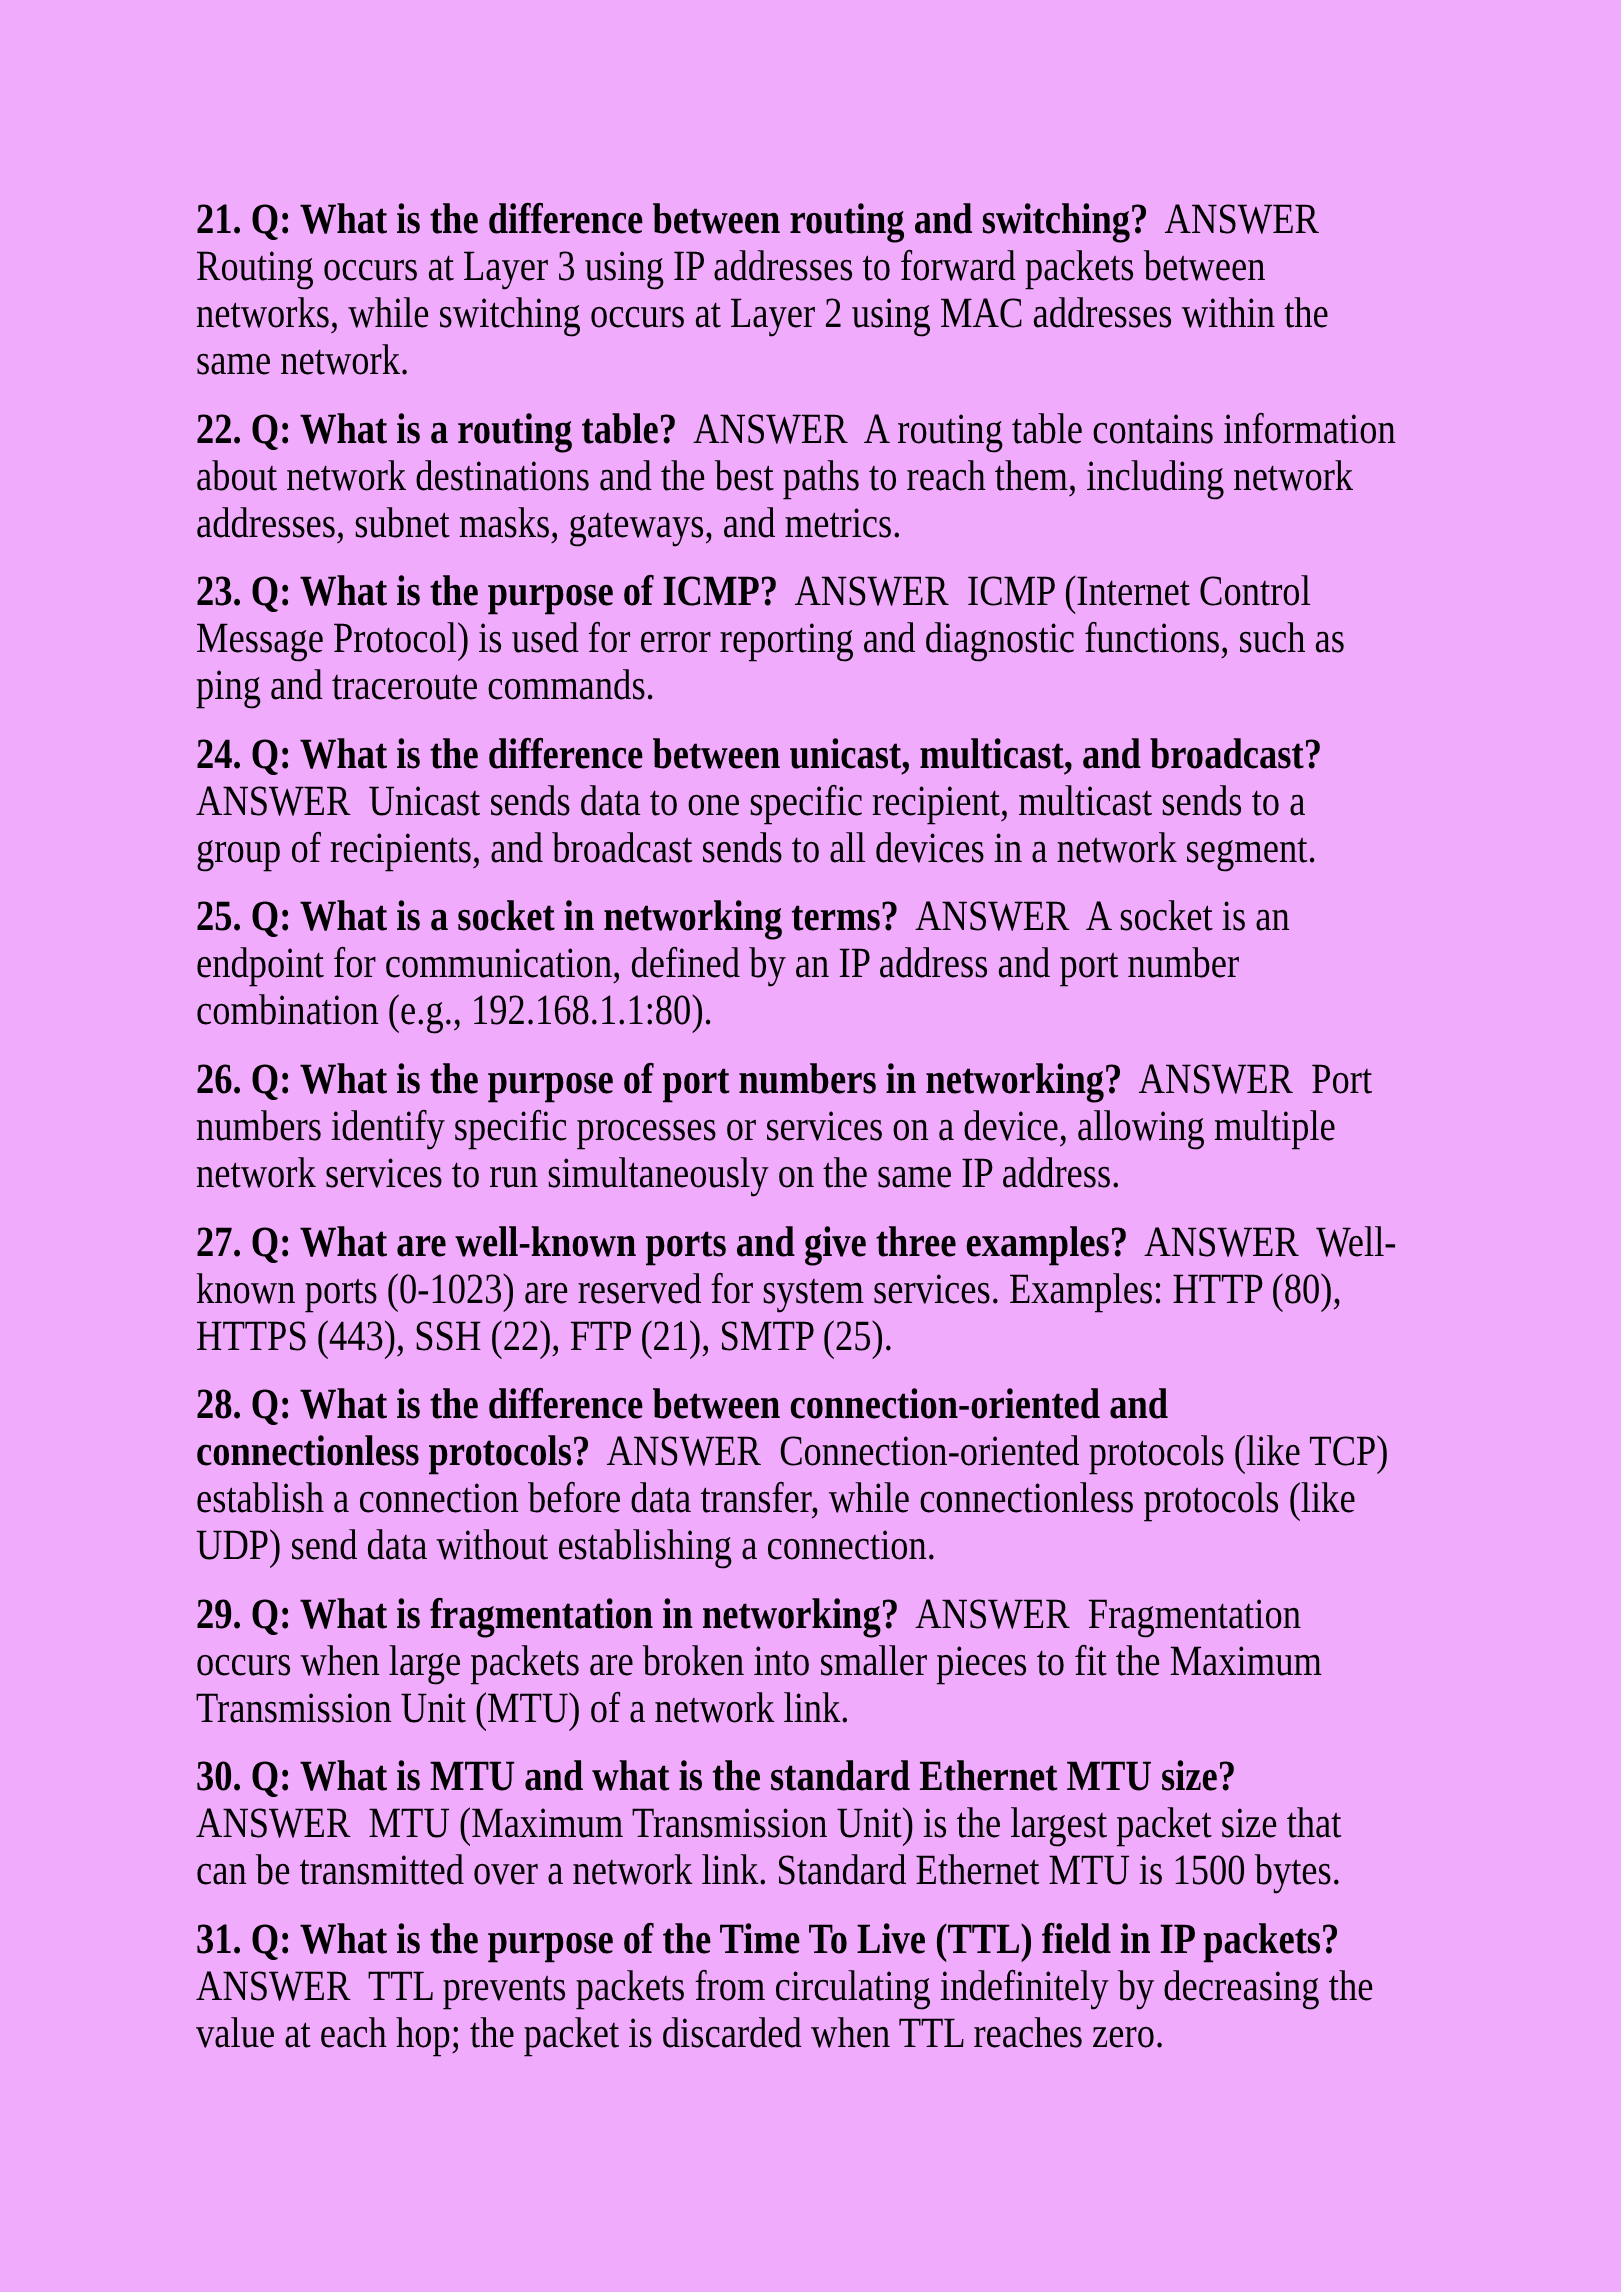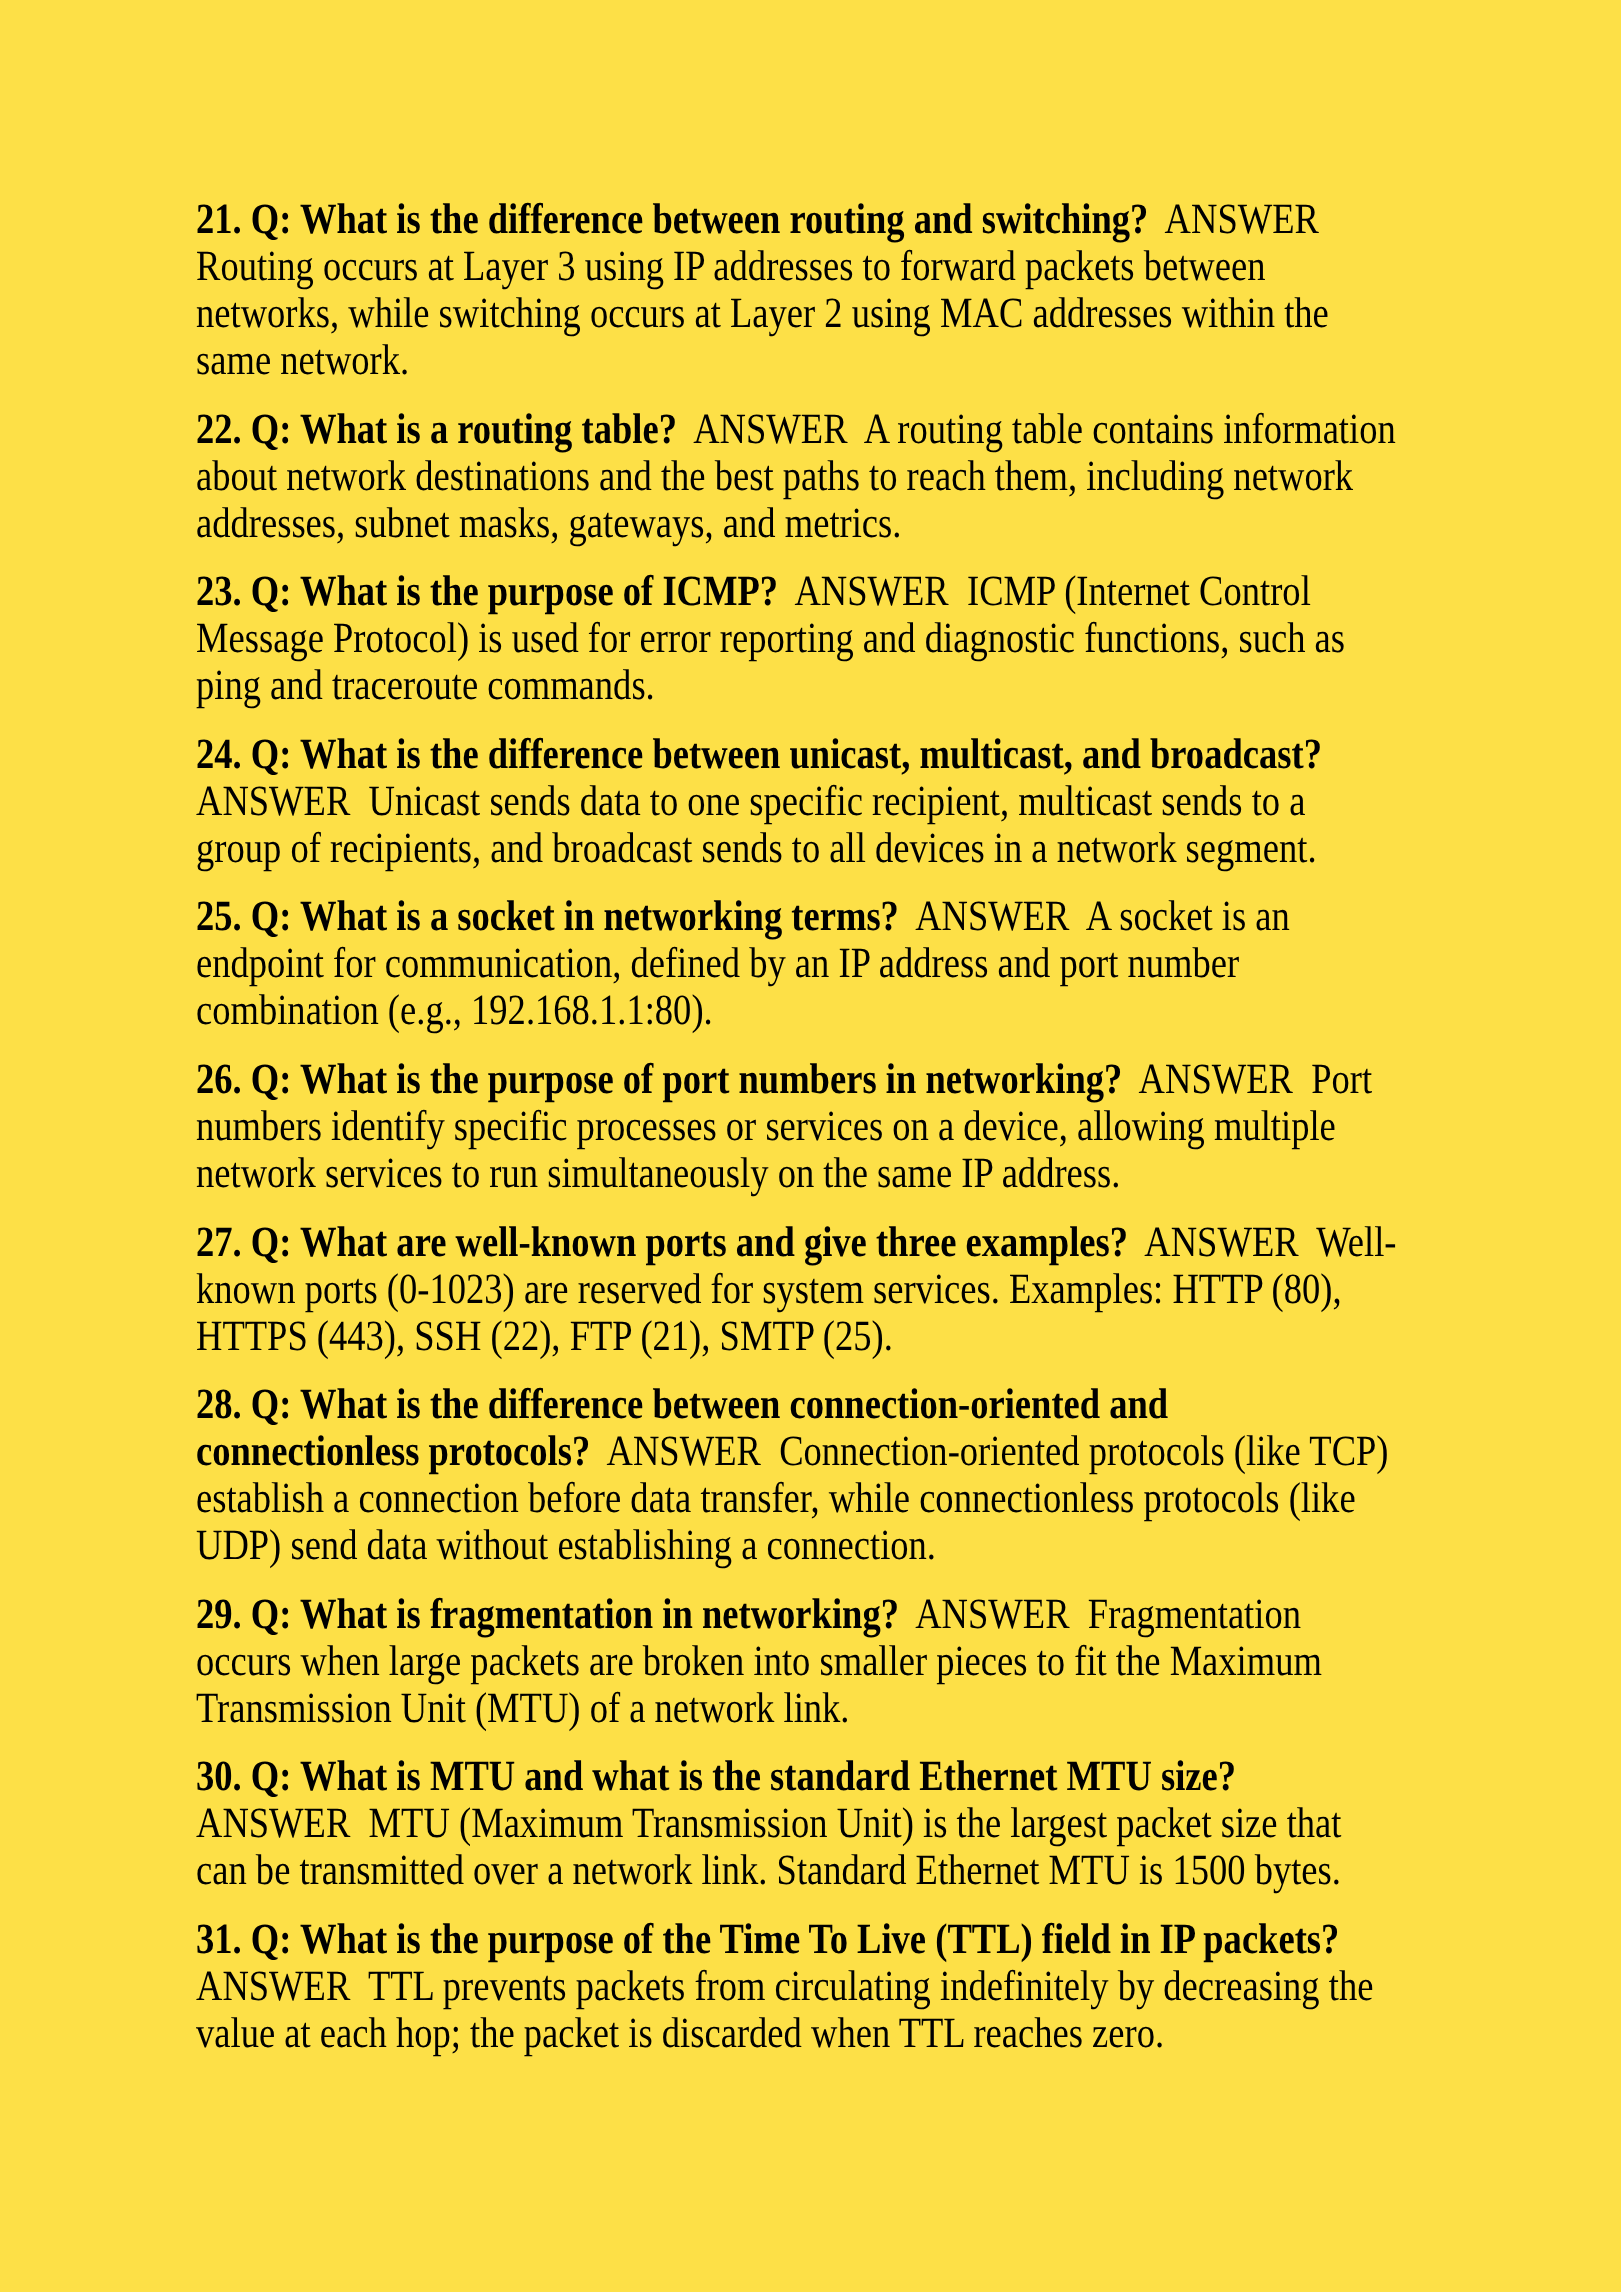--- a/index.html
+++ b/index.html
@@ -10,21 +10,21 @@
     width: 1621px;
     height: 2293px;
     background: #ffffff;
     overflow: hidden;
   }
   .page {
     box-sizing: border-box;
     width: 1621px;
     height: 2293px;
     padding: 196px 0 0 196px;
-    background: #fde047;
+    background: #f0abfc;
   }
   .content {
     width: 1416px;
     transform: scaleX(0.85);
     transform-origin: left top;
   }
   .qa {
     margin: 0 0 21.6px 0;
     font-family: "Liberation Serif", "DejaVu Serif", serif;
     font-size: 43px;

